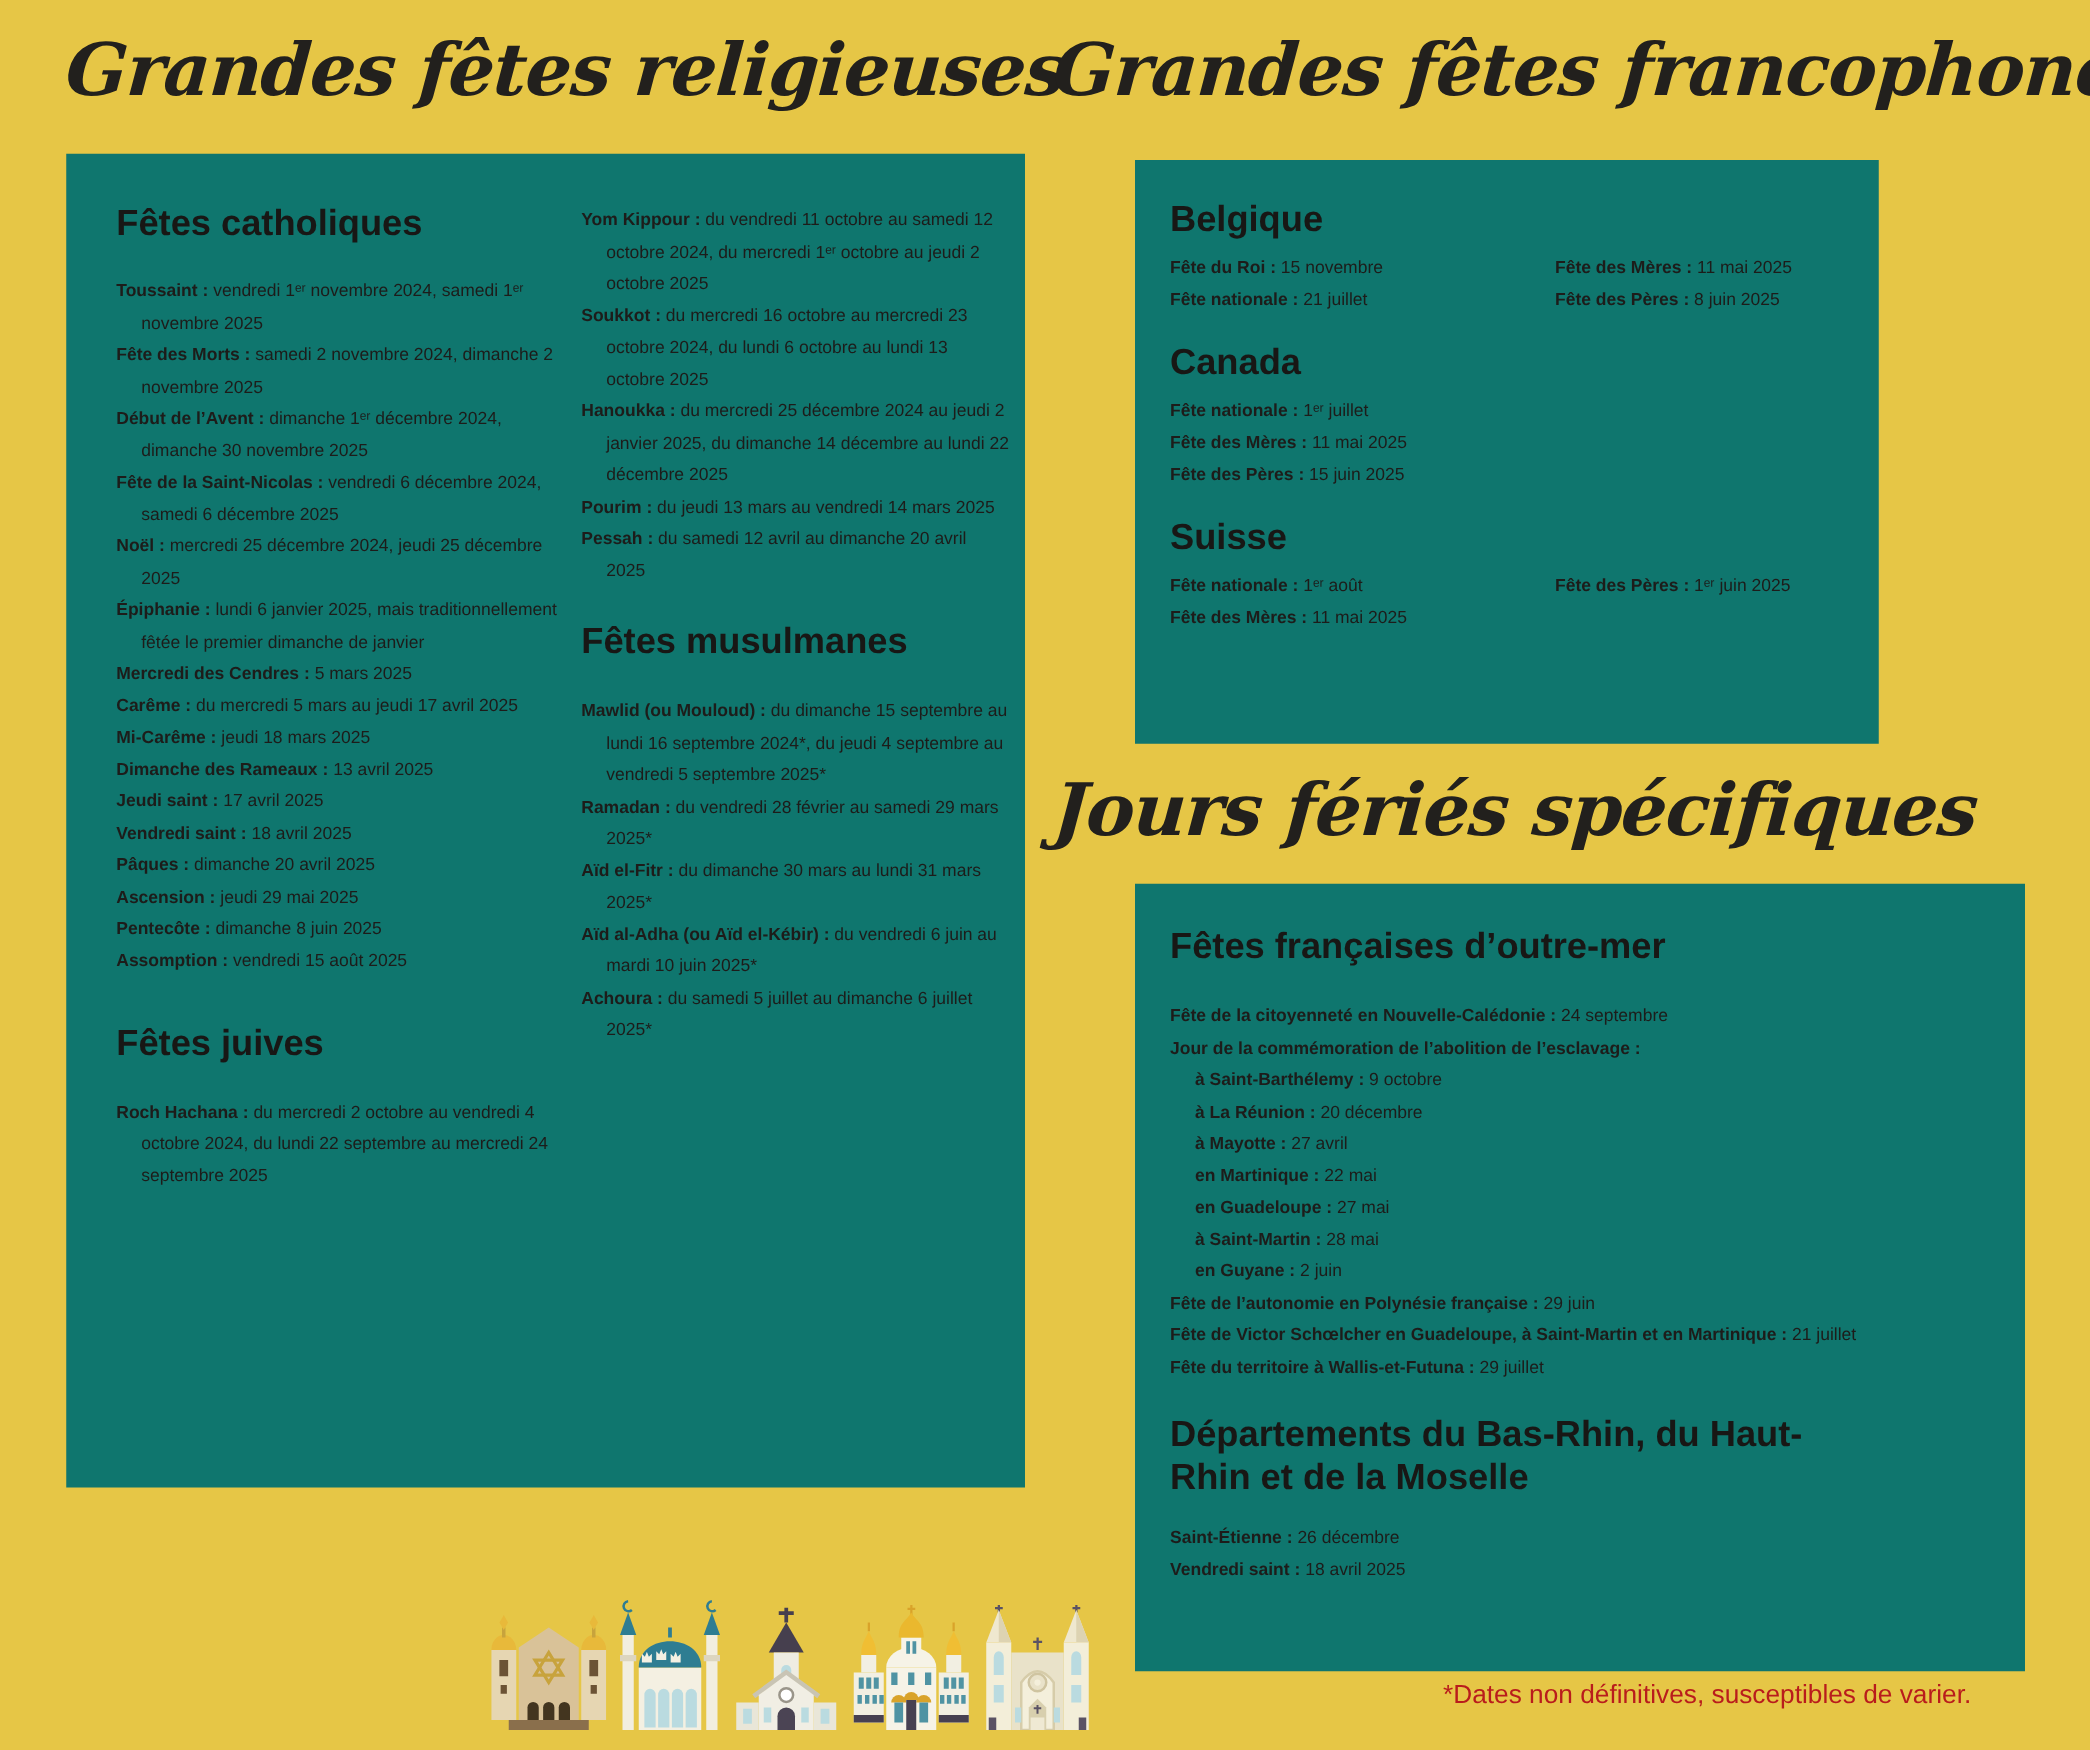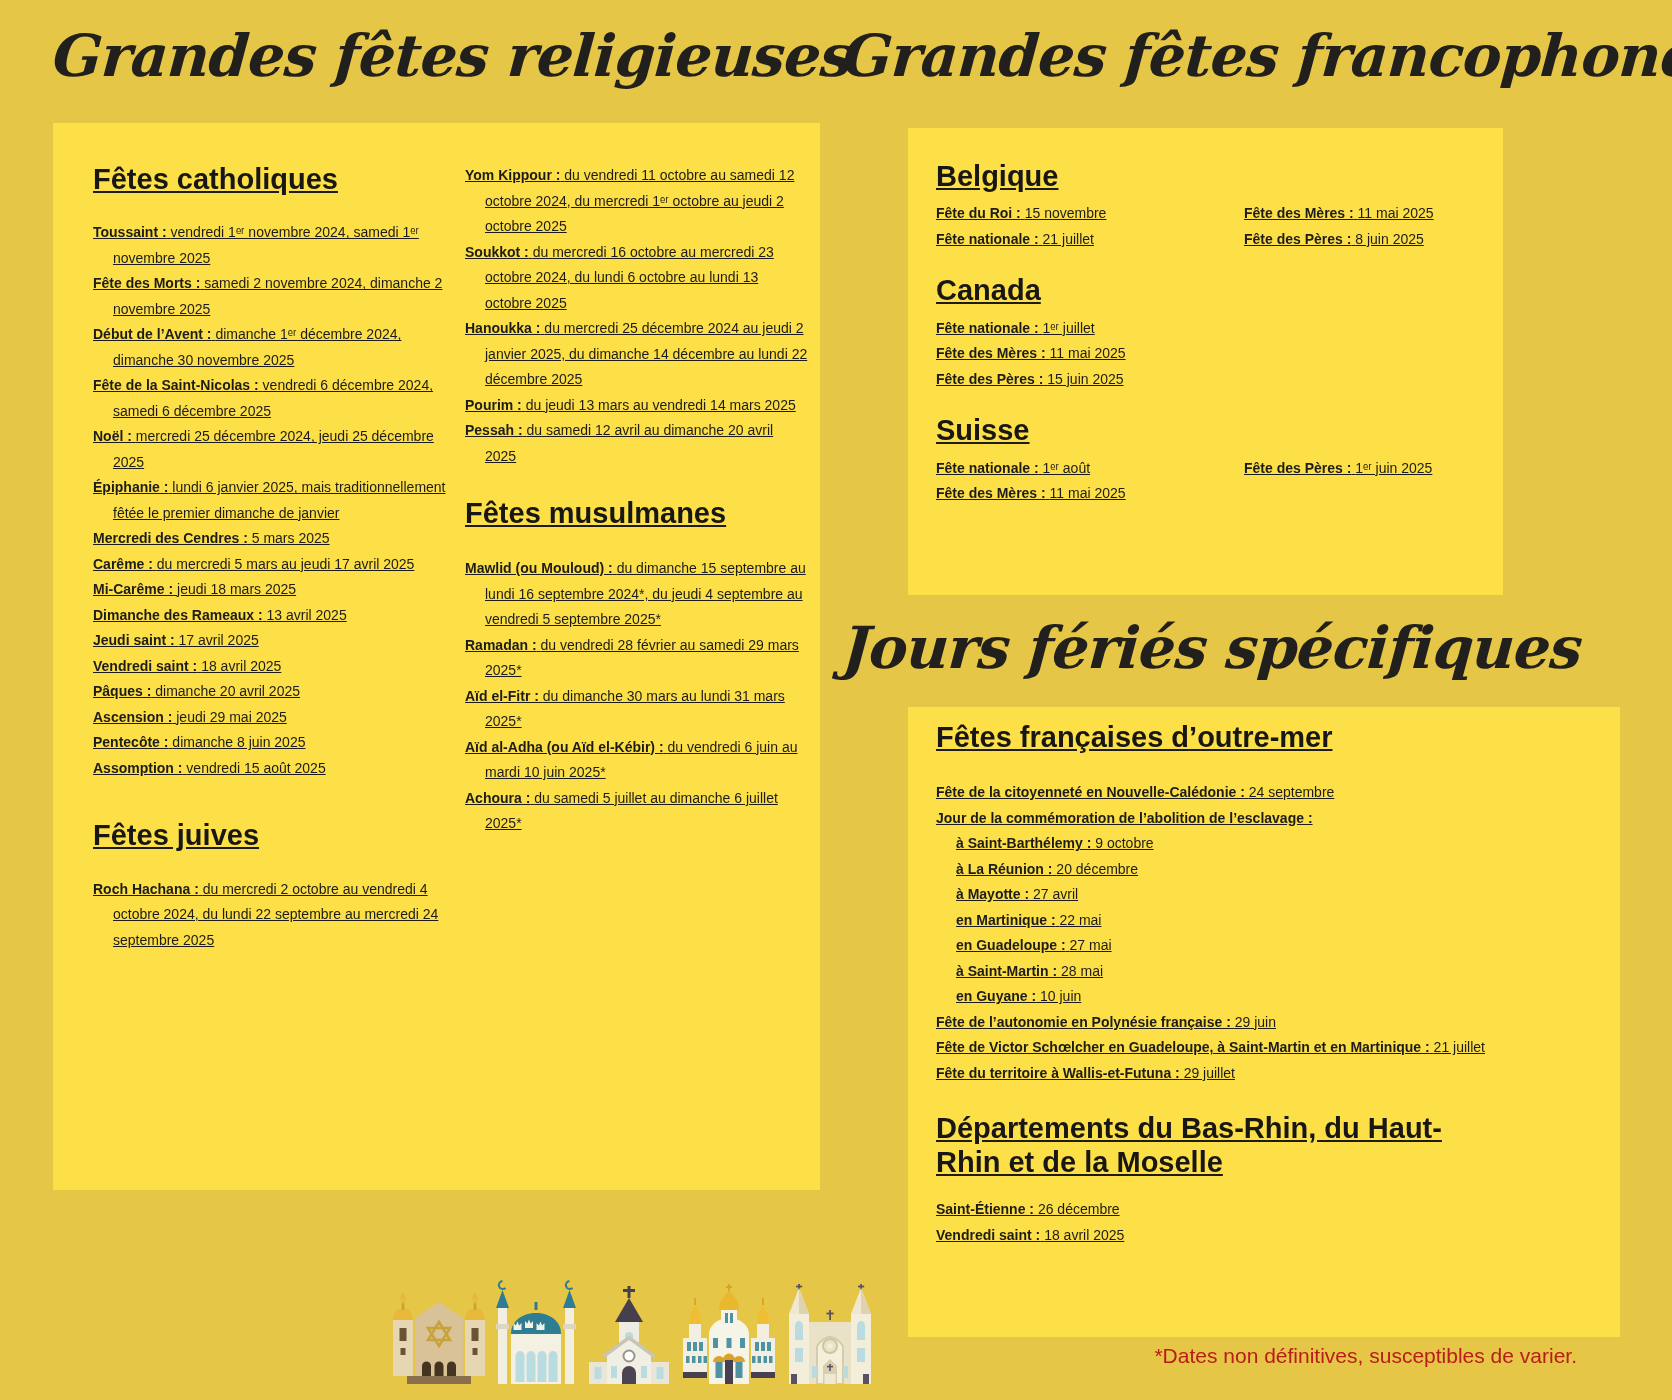--- a/index.html
+++ b/index.html
@@ -25,28 +25,27 @@
     transform:skewX(-4deg);
     color:#22201d;
     white-space:nowrap;
   }
   #title-religious{left:53px;top:26px;width:767px;}
   #title-francophone{left:843px;top:26px;width:712px;}
   #title-specific{left:843px;top:618px;width:712px;}
   
   .panel{
     position:absolute;
-    background:#fde047;
+    background:#0f766e;
     box-sizing:border-box;
     overflow:hidden;
-    text-decoration:underline;
   }
   #panel-religious{left:53px;top:123px;width:767px;height:1067px;padding:40px 12px 36px 40px;}
   #panel-francophone{left:908px;top:128px;width:595px;height:467px;padding:32px 28px 24px 28px;}
-  #panel-specific{left:908px;top:707px;width:712px;height:630px;padding:14px 28px 24px 28px;}
+  #panel-specific{left:908px;top:707px;width:712px;height:630px;padding:34px 28px 24px 28px;}
   
   h2{
     font-size:29px;
     line-height:1.15;
     margin:0 0 24px 0;
     font-weight:700;
     color:#181715;
   }
   .entry{
     margin:0;
@@ -232,21 +231,21 @@
         <p class="entry sub"><strong>à La Réunion :</strong> <span>20 décembre</span></p>
 
         <p class="entry sub"><strong>à Mayotte :</strong> <span>27 avril</span></p>
 
         <p class="entry sub"><strong>en Martinique :</strong> <span>22 mai</span></p>
 
         <p class="entry sub"><strong>en Guadeloupe :</strong> <span>27 mai</span></p>
 
         <p class="entry sub"><strong>à Saint-Martin :</strong> <span>28 mai</span></p>
 
-        <p class="entry sub"><strong>en Guyane :</strong> <span>10 juin</span></p>
+        <p class="entry sub"><strong>en Guyane :</strong> <span>2 juin</span></p>
 
         <p class="entry"><strong>Fête de l’autonomie en Polynésie française :</strong> <span>29 juin</span></p>
 
         <p class="entry"><strong>Fête de Victor Schœlcher en Guadeloupe, à Saint-Martin et en Martinique :</strong> <span>21 juillet</span></p>
 
         <p class="entry"><strong>Fête du territoire à Wallis-et-Futuna :</strong> <span>29 juillet</span></p>
       </div>
     <h2 class="departments">Départements du Bas-Rhin, du Haut-Rhin et de la Moselle</h2>
     <div>
 

